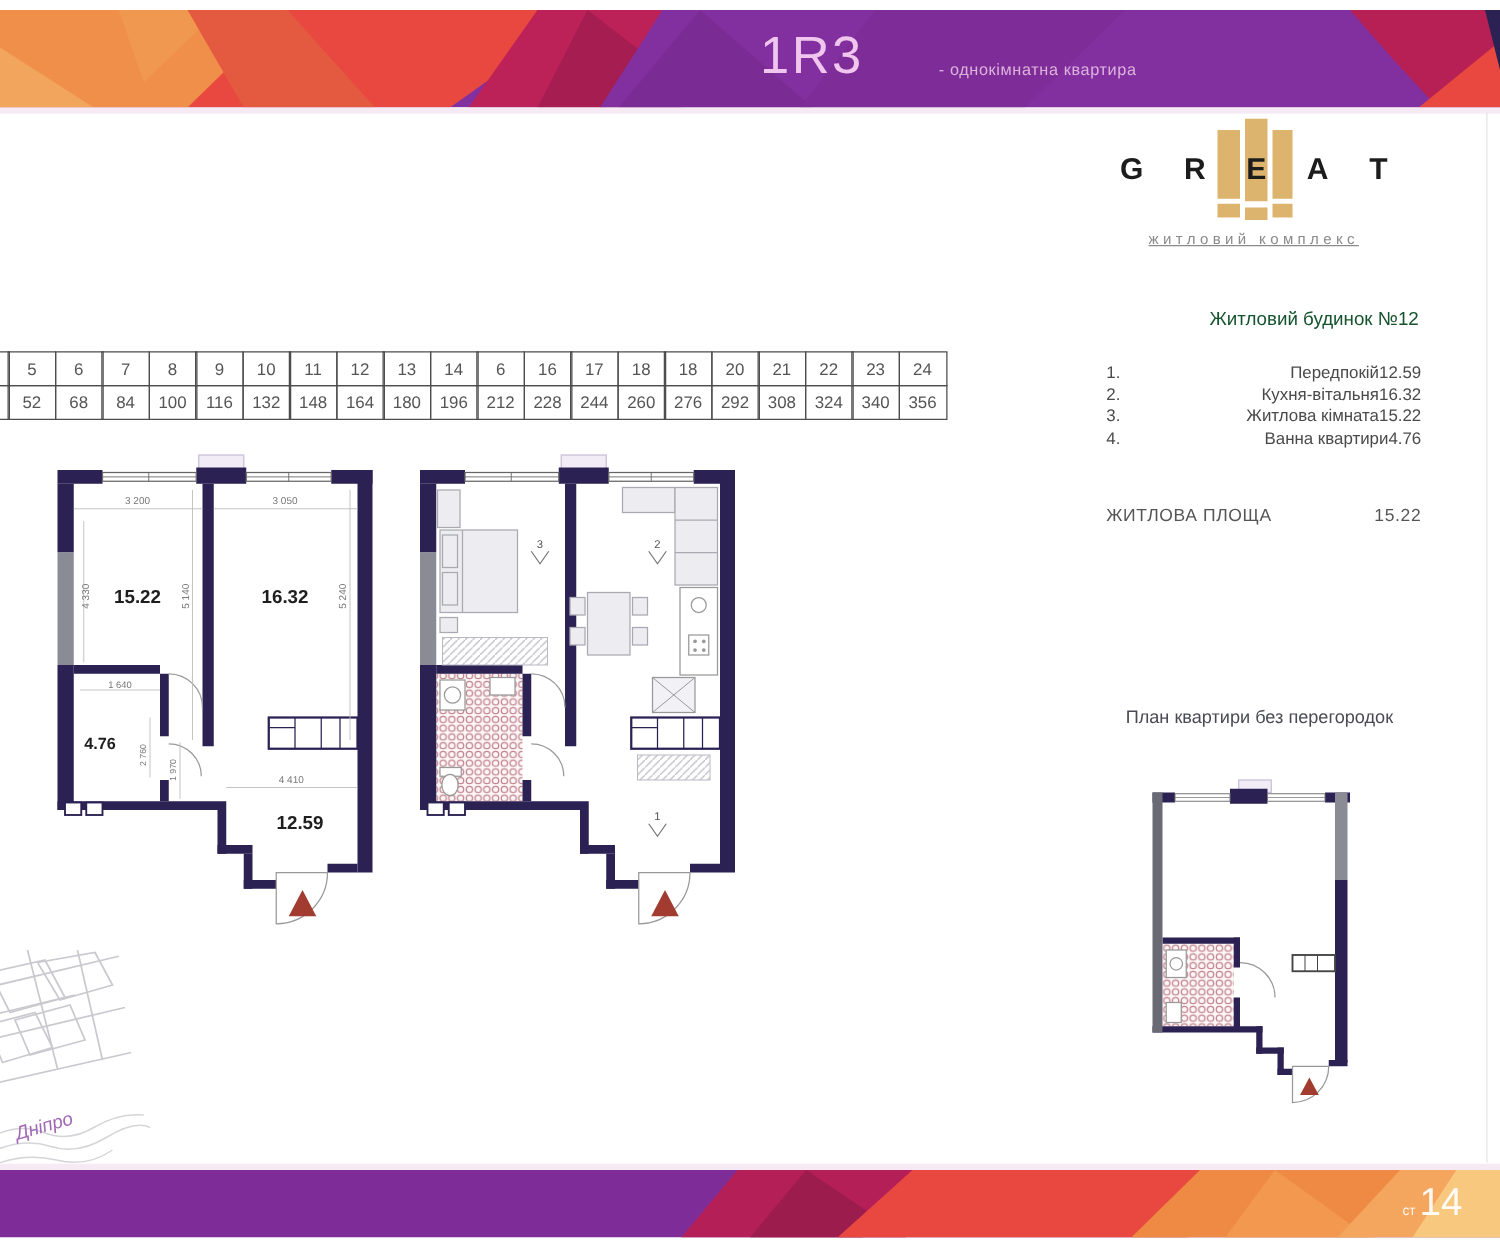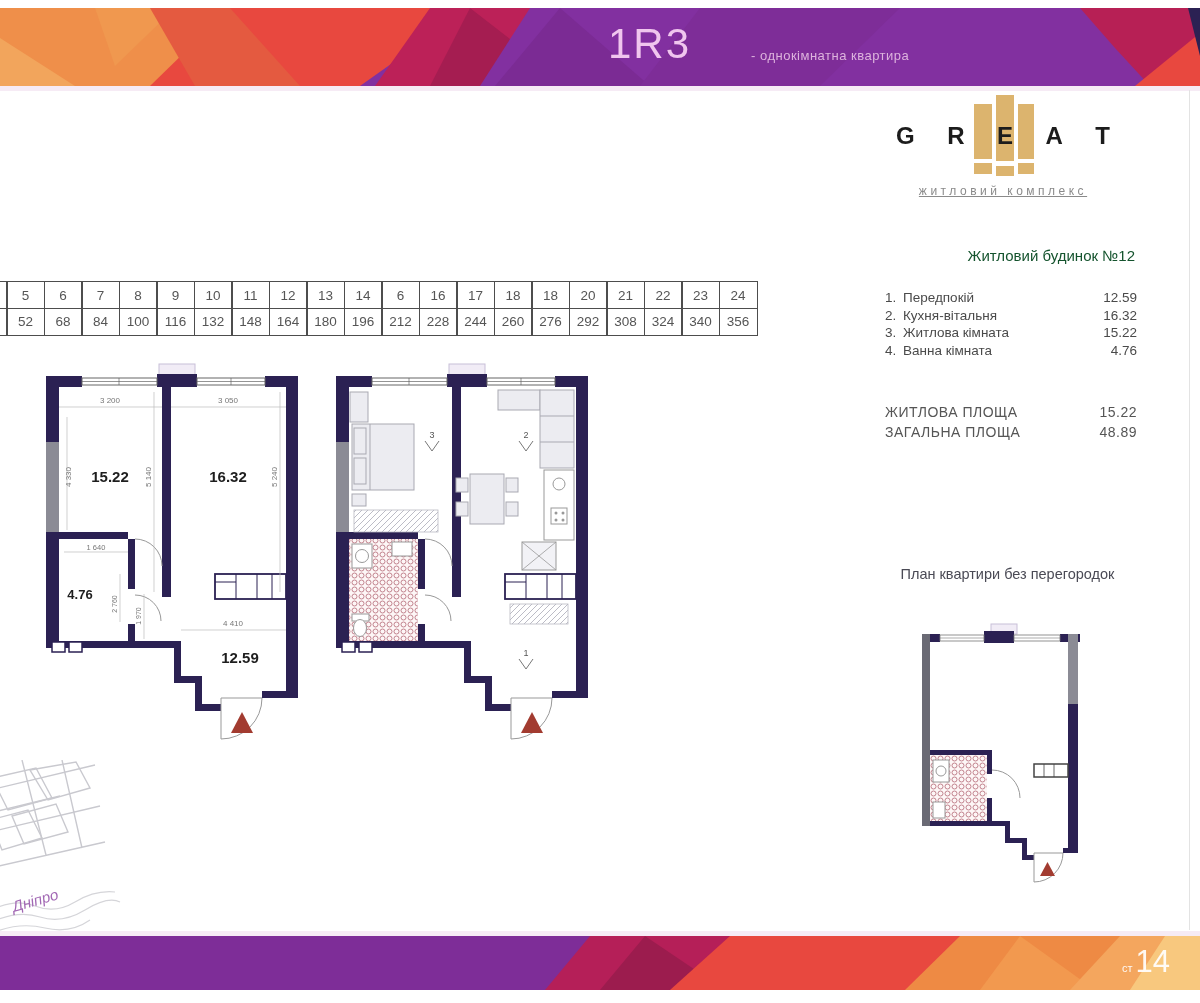--- a/index.html
+++ b/index.html
@@ -20,21 +20,21 @@
   .logo-letters{left:896px;top:122px;width:214px;display:flex;justify-content:space-between;
                 font-size:24px;font-weight:bold;color:#1c1c1c;}
   .logo-tagline{left:894px;top:184px;width:218px;text-align:center;font-size:12px;color:#8a8a8a;
                 letter-spacing:3.5px;white-space:nowrap;text-decoration:underline;}
 
   
   .building-title{left:885px;top:247px;width:250px;text-align:right;font-size:15px;color:#14532d;}
   .room-list{left:885px;top:289px;width:252px;font-size:13.5px;color:#4a4a4a;}
   .room-row{display:flex;line-height:17.5px;}
   .rnum{width:18px;}
-  .rname{flex:1;}
+  .rname{flex:1;text-align:right;}
   .rarea{text-align:right;}
   .totals{left:885px;top:402px;width:252px;font-size:14px;color:#555;}
   .total-row{display:flex;justify-content:space-between;line-height:20px;letter-spacing:0.5px;}
   .np-title{left:880px;top:566px;width:255px;text-align:center;font-size:14.5px;color:#4a4a55;}
 
   
   .floors-table{left:-30px;top:281px;display:flex;}
   .fl-col{width:39px;margin-left:-1.5px;}
   .fl-cell{height:26px;border:1.5px solid #4d4d4d;margin-top:-1.5px;display:flex;
            align-items:center;justify-content:center;font-size:13.5px;color:#555;}
@@ -110,33 +110,29 @@
       <span class="rname">Кухня-вітальня</span>
       <span class="rarea">16.32</span>
     </div>
     <div class="room-row">
       <span class="rnum">3.</span>
       <span class="rname">Житлова кімната</span>
       <span class="rarea">15.22</span>
     </div>
     <div class="room-row">
       <span class="rnum">4.</span>
-      <span class="rname">Ванна кімната</span>
+      <span class="rname">Ванна квартири</span>
       <span class="rarea">4.76</span>
     </div>
 </div>
 
 <div class="abs totals">
   <div class="total-row">
       <span>ЖИТЛОВА ПЛОЩА</span>
       <span>15.22</span>
-    </div>
-    <div class="total-row">
-      <span>ЗАГАЛЬНА ПЛОЩА</span>
-      <span>48.89</span>
     </div>
 </div>
 
 <div class="abs floors-table">
   <div class="fl-col">
     <div class="fl-cell"></div>
     <div class="fl-cell"></div>
   </div>
   <div class="fl-col">
       <div class="fl-cell">5</div>

